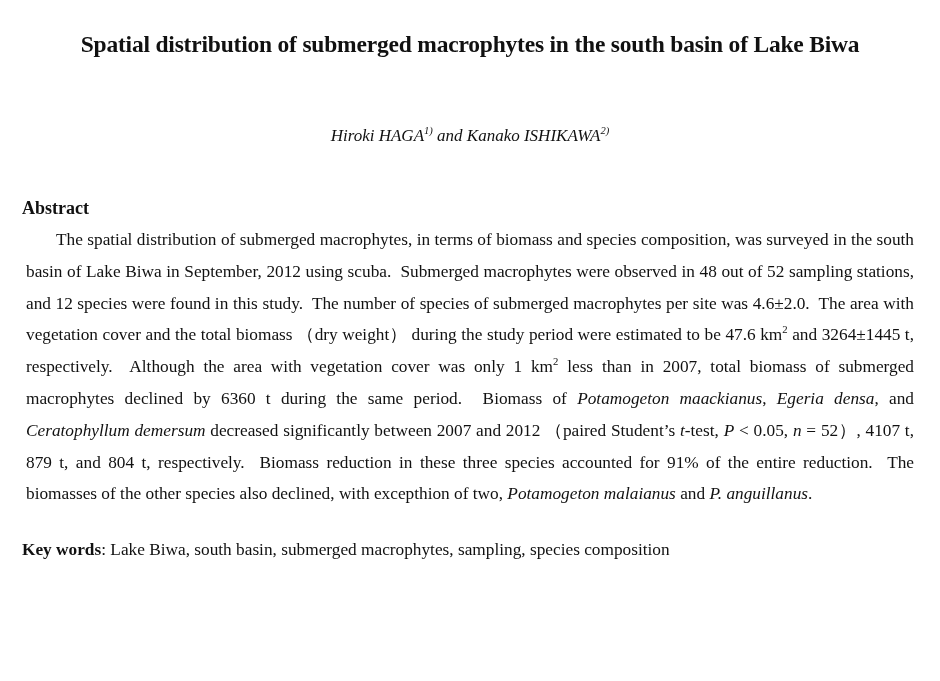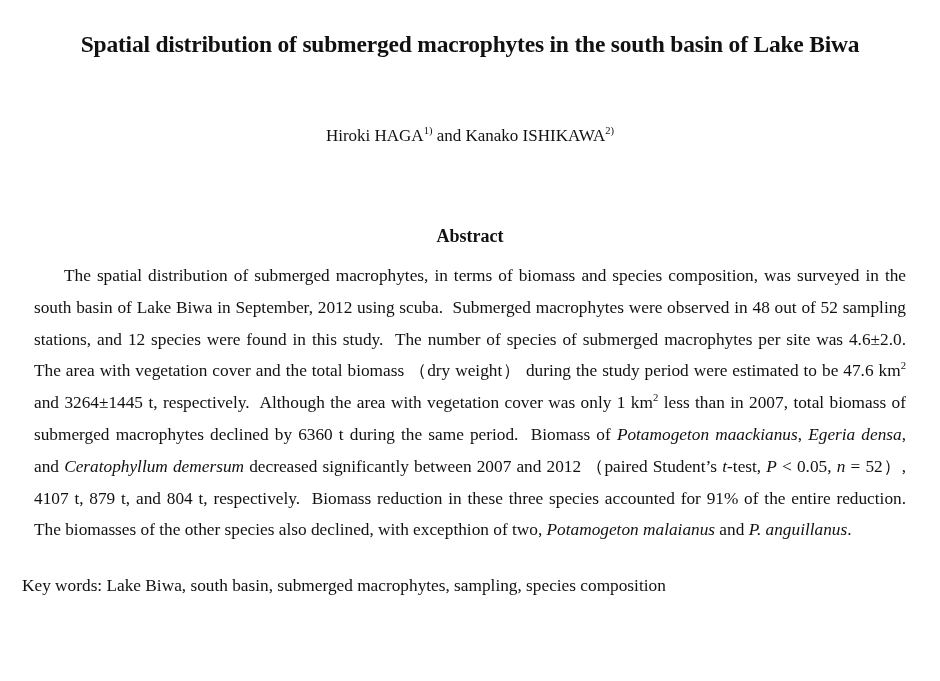--- a/index.html
+++ b/index.html
@@ -26,49 +26,50 @@
     font-size: 23.5px;
     font-weight: bold;
     line-height: 32px;
     letter-spacing: -0.2px;
   }
   .authors {
     margin-top: 64px;
     text-align: center;
     font-size: 17px;
     line-height: 24px;
+    font-style: italic;
   }
   sup {
     font-size: 62%;
     line-height: 0;
     vertical-align: super;
   }
   .abstract-heading {
-    margin-top: 76px;
-    text-align: center;
+    margin-top: 48px;
+    text-align: left;
     font-size: 18px;
     font-weight: bold;
     line-height: 24px;
   }
   .abstract-body {
-    margin: 12px;
+    margin: 4px;
     font-size: 17.3px;
     line-height: 31.8px;
     text-align: justify;
     text-indent: 30px;
     white-space: pre-wrap;
   }
   .keywords {
     margin: 0;
     margin-top: 28px;
     font-size: 17.3px;
     line-height: 24px;
   }
   .keywords .label {
-    font-weight: normal;
+    font-weight: bold;
   }
 </style>
 </head>
 <body>
 
 <div class="page">
 
   <h1 class="title"><span>Spatial distribution of submerged macrophytes in the south basin of Lake Biwa</span><br></h1>
 
   <div class="authors"><span>Hiroki HAGA</span><sup>1)</sup><span> and Kanako ISHIKAWA</span><sup>2)</sup></div>

